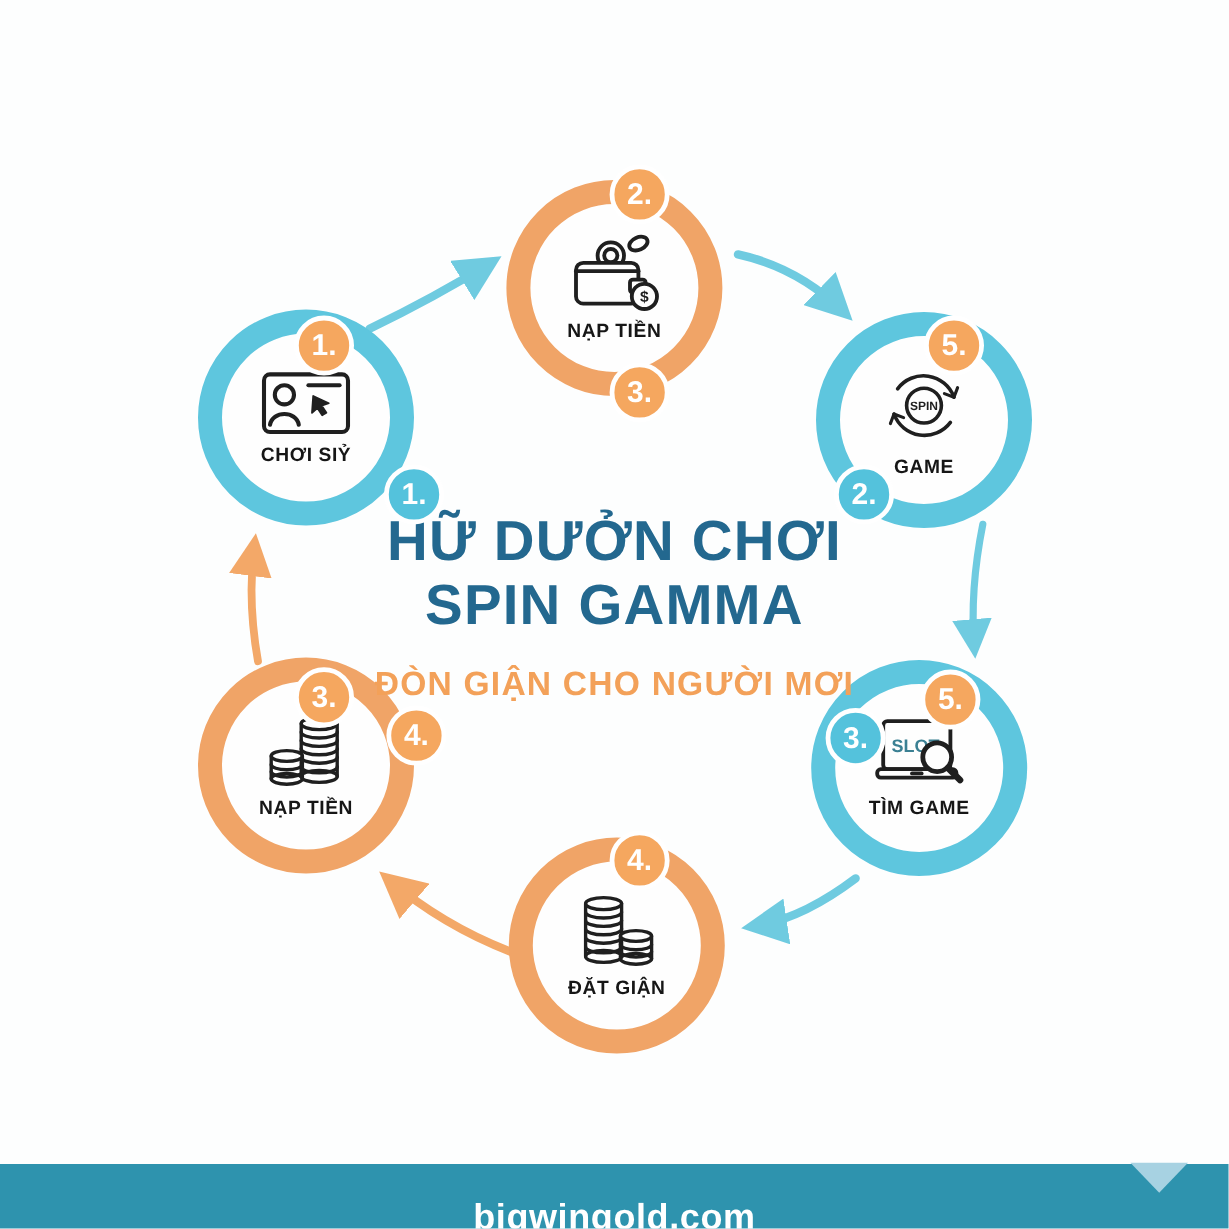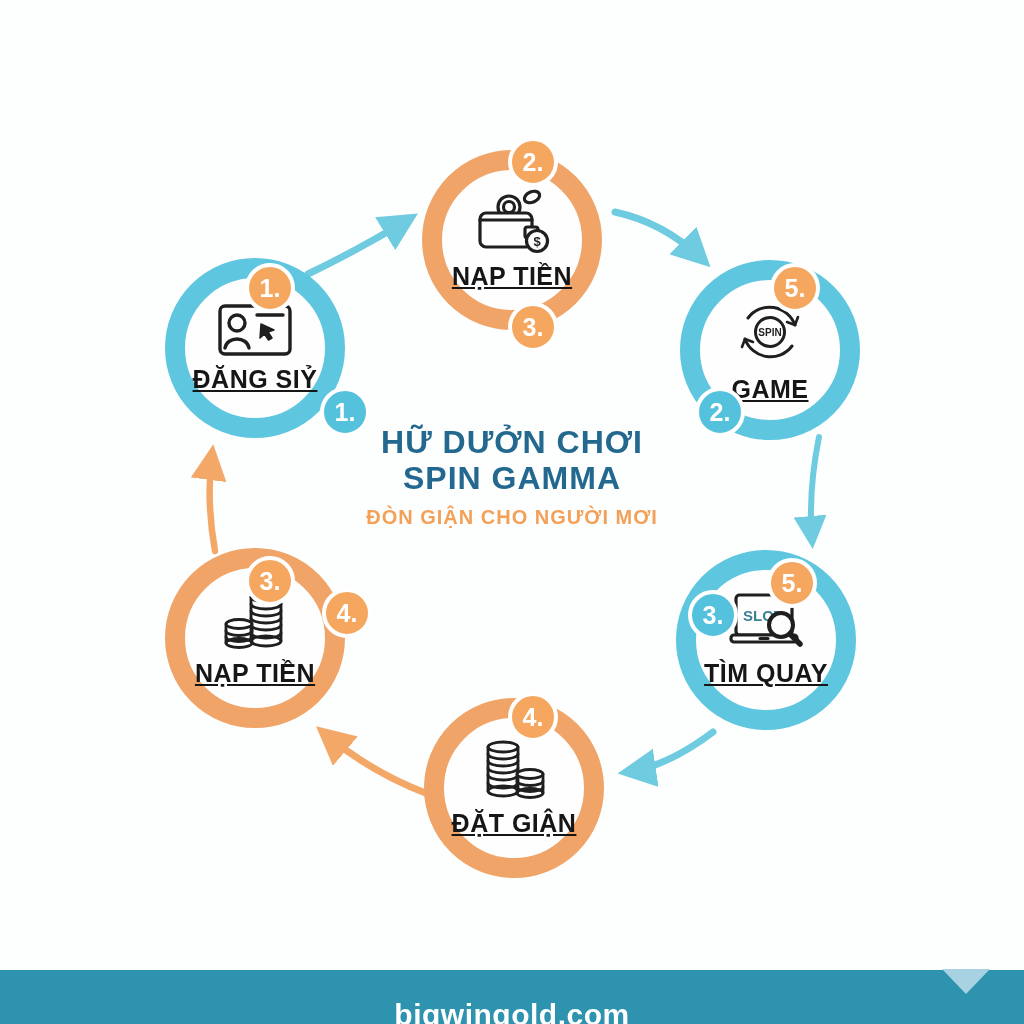--- a/index.html
+++ b/index.html
@@ -19,35 +19,35 @@
   .canvas{position:relative;width:1024px;height:1024px;overflow:hidden;background:#fdfefe;}
 
   
   .arrows{position:absolute;left:0;top:0;width:1024px;height:1024px;pointer-events:none;}
 
   
   .node{position:absolute;width:180px;height:180px;border-radius:50%;
         border:20px solid var(--ring-blue);background:#fefefe;
         display:flex;flex-direction:column;align-items:center;justify-content:center;gap:7px;}
   .node.ring-orange{border-color:var(--ring-orange);}
-  .node .label{font-size:25px;font-weight:800;color:var(--label-dark);letter-spacing:.5px;white-space:nowrap;text-decoration:underline;}
+  .node .label{font-size:16px;font-weight:800;color:var(--label-dark);letter-spacing:.5px;white-space:nowrap;}
   .node svg.icon{display:block;}
 
   
   .badge{position:absolute;width:50px;height:50px;border-radius:50%;
          border:4px solid #fff;display:flex;align-items:center;justify-content:center;
          font-size:25px;font-weight:800;color:#fff;z-index:3;}
   .badge.orange{background:var(--badge-orange);}
   .badge.blue{background:var(--badge-blue);}
 
   
   .center-title{position:absolute;left:0;right:0;top:424px;text-align:center;z-index:2;}
-  .center-title .t1,.center-title .t2{font-size:32px;font-weight:800;color:var(--title-blue);
+  .center-title .t1,.center-title .t2{font-size:47px;font-weight:800;color:var(--title-blue);
         letter-spacing:1px;line-height:1.13;}
-  .center-title .sub{margin-top:10px;font-size:20px;font-weight:800;color:var(--subtitle-orange);letter-spacing:1px;}
+  .center-title .sub{margin-top:24px;font-size:28px;font-weight:800;color:var(--subtitle-orange);letter-spacing:1px;}
 
   
   .footer-bar{position:absolute;left:0;top:970px;width:1024px;height:54px;background:var(--footer-bar);
         display:flex;align-items:center;justify-content:center;z-index:4;}
   .footer-bar .site{color:#fff;font-size:30px;font-weight:700;letter-spacing:.5px;margin-top:36px;}
   .corner-triangle{position:absolute;left:942px;top:969px;width:0;height:0;z-index:5;
         border-left:24px solid transparent;border-right:24px solid transparent;
         border-top:25px solid var(--tri-light);}
 
   .flip-x{transform:scaleX(-1);}
@@ -75,21 +75,21 @@
   </svg>
 
   <div class="node ring-blue" style="left:165px;top:258px;">
     <svg class="icon" width="76" height="56" viewBox="0 0 76 56" fill="none" stroke="#1f1f1f" stroke-width="3.4" stroke-linecap="round" stroke-linejoin="round">
       <rect x="3" y="4" width="70" height="48" rx="5"></rect>
       <circle cx="20" cy="21" r="8"></circle>
       <path d="M8 46 C10 34 30 34 32 46"></path>
       <line x1="40" y1="13" x2="66" y2="13"></line>
       <path d="M44 22 l13 6 -6 2 4 6 -3.5 2 -4 -6 -4.5 4 z" fill="#1f1f1f" stroke-width="1.5"></path>
     </svg>
-    <div class="label">ĐĂNG SIỶ</div>
+    <div class="label">CHƠI SIỶ</div>
     <div class="badge orange" style="left:60px;top:-15px;">1.</div>
     <div class="badge blue" style="left:135px;top:109px;">1.</div>
   </div>
 
   <div class="node ring-orange" style="left:422px;top:150px;">
     <svg class="icon" width="78" height="66" viewBox="0 0 78 66" fill="none" stroke="#1f1f1f" stroke-width="3.2" stroke-linecap="round" stroke-linejoin="round">
       <circle cx="36" cy="18" r="11"></circle>
       <circle cx="36" cy="18" r="5.5"></circle>
       <ellipse cx="59" cy="8" rx="8" ry="5.2" transform="rotate(-24 59 8)"></ellipse>
       <rect x="7" y="24" width="52" height="34" rx="6" fill="#fefefe"></rect>
@@ -120,21 +120,21 @@
 
   <div class="node ring-blue" style="left:676px;top:550px;">
     <svg class="icon" width="82" height="60" viewBox="0 0 82 60" fill="none" stroke="#1f1f1f" stroke-width="3.2" stroke-linecap="round" stroke-linejoin="round">
       <rect x="11" y="3" width="56" height="40" rx="3.5" fill="#fefefe"></rect>
       <rect x="6" y="43" width="66" height="7" rx="3" fill="#fefefe"></rect>
       <line x1="35" y1="46.5" x2="43" y2="46.5"></line>
       <text x="38" y="29" text-anchor="middle" font-size="15" font-weight="bold" fill="#3b8093" stroke="none" font-family="Liberation Sans,sans-serif">SLOT</text>
       <circle cx="56" cy="33" r="12" fill="#fefefe" stroke-width="4"></circle>
       <line x1="65" y1="42" x2="75" y2="52" stroke-width="5.5"></line>
     </svg>
-    <div class="label">TÌM QUAY</div>
+    <div class="label">TÌM GAME</div>
     <div class="badge orange" style="left:71px;top:-12px;">5.</div>
     <div class="badge blue" style="left:-8px;top:20px;">3.</div>
   </div>
 
   <div class="node ring-orange" style="left:424px;top:698px;">
     <svg class="icon" width="72" height="64" viewBox="0 0 72 64" fill="none" stroke="#1f1f1f" stroke-width="2.8" stroke-linecap="round" stroke-linejoin="round">
       <ellipse cx="25" cy="9" rx="15" ry="5"></ellipse>
       <path d="M10 9 V53 M40 9 V53"></path>
       <path d="M10 16 A15 5 0 0 0 40 16 M10 23 A15 5 0 0 0 40 23 M10 30 A15 5 0 0 0 40 30 M10 37 A15 5 0 0 0 40 37 M10 45 A15 5 0 0 0 40 45"></path>
       <ellipse cx="25" cy="53" rx="15" ry="5"></ellipse>

